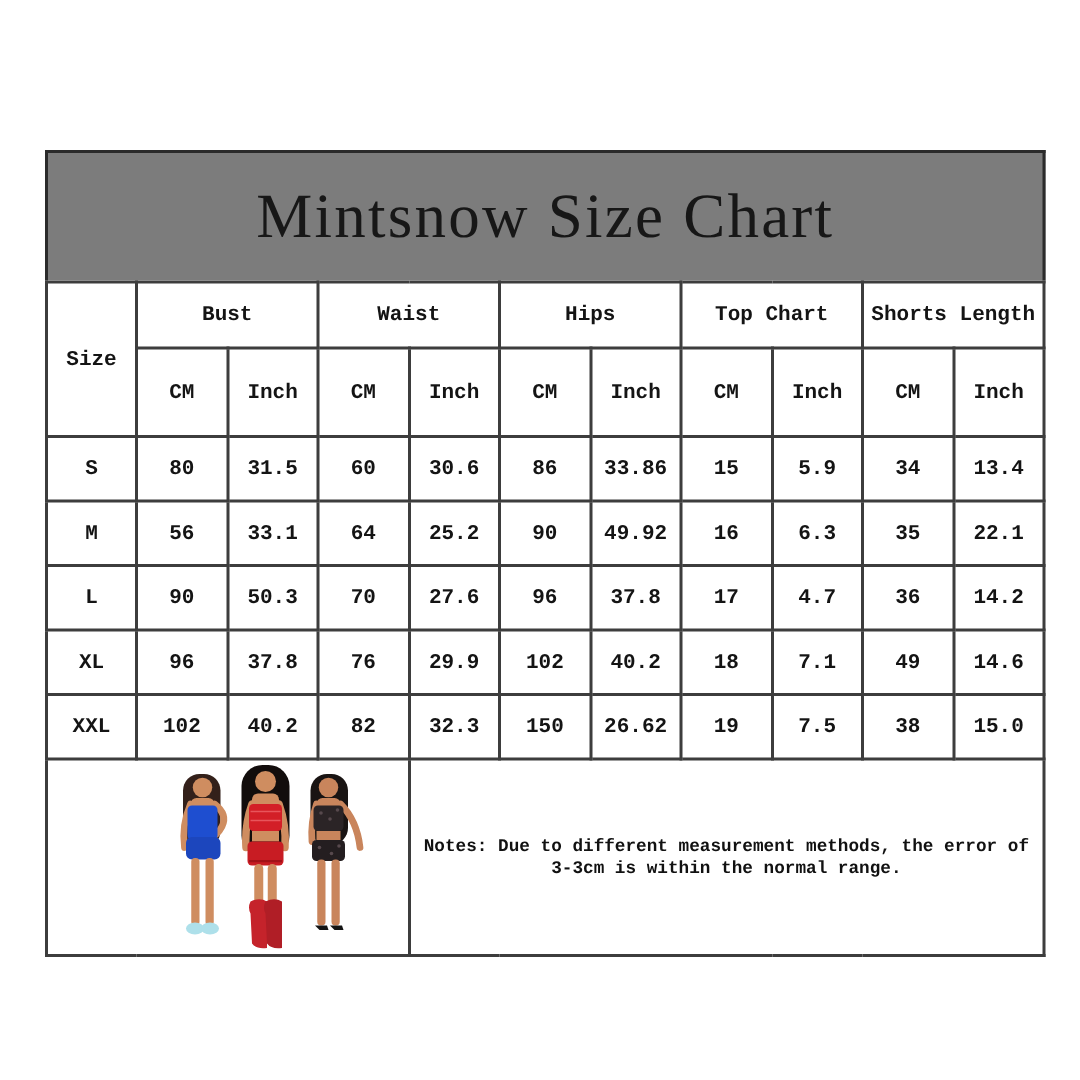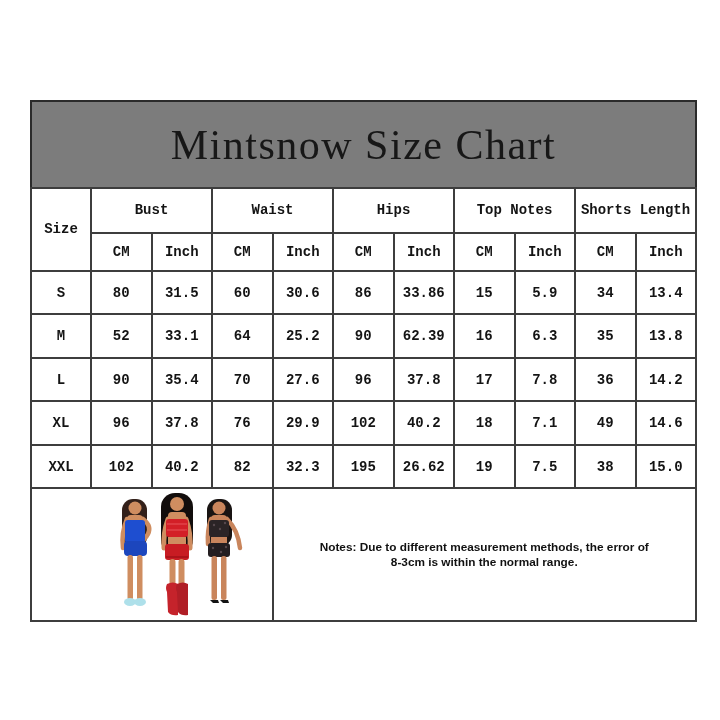--- a/index.html
+++ b/index.html
@@ -30,30 +30,30 @@
     border: 2px solid #2b2b2b;
   }
   table.size-table th, table.size-table td {
     border: 2px solid #3d3d3d;
     text-align: center; vertical-align: middle;
     font-family: "Liberation Mono", monospace;
     font-weight: bold; font-size: 14px; color: #141414;
     padding: 0; overflow: hidden; white-space: nowrap;
   }
   tr.row-group  { height: 44px; }
-  tr.row-units  { height: 38px; }
+  tr.row-units  { height: 59px; }
   tr.row-data   { height: 43px; }
   tr.row-footer { height: 131px; }
 
   td.models-cell { vertical-align: middle; text-align: center; }
   .models-wrap { display: flex; justify-content: center; padding-left: 52px; }
 
   td.notes-cell { vertical-align: middle; }
   .notes-line {
-    font-family: Liberation Sans, sans-serif;
+    font-family: Liberation Mono, monospace;
     font-weight: bold; font-size: 11.8px; line-height: 15px;
     color: #111111; white-space: nowrap;
   }
 </style>
 </head>
 <body>
 
 <div class="page">
 
   <div class="banner">
@@ -73,21 +73,21 @@
         <col>
         <col>
         <col>
     </colgroup>
     <tbody>
       <tr class="row-group">
         <th rowspan="2">Size</th>
         <th colspan="2">Bust</th>
         <th colspan="2">Waist</th>
         <th colspan="2">Hips</th>
-        <th colspan="2">Top Notes</th>
+        <th colspan="2">Top Chart</th>
         <th colspan="2">Shorts Length</th>
       </tr>
       <tr class="row-units">
         <th>CM</th>
         <th>Inch</th>
         <th>CM</th>
         <th>Inch</th>
         <th>CM</th>
         <th>Inch</th>
         <th>CM</th>
@@ -104,41 +104,41 @@
         <td>30.6</td>
         <td>86</td>
         <td>33.86</td>
         <td>15</td>
         <td>5.9</td>
         <td>34</td>
         <td>13.4</td>
       </tr>
       <tr class="row-data">
         <td>M</td>
-        <td>52</td>
+        <td>56</td>
         <td>33.1</td>
         <td>64</td>
         <td>25.2</td>
         <td>90</td>
-        <td>62.39</td>
+        <td>49.92</td>
         <td>16</td>
         <td>6.3</td>
         <td>35</td>
-        <td>13.8</td>
+        <td>22.1</td>
       </tr>
       <tr class="row-data">
         <td>L</td>
         <td>90</td>
-        <td>35.4</td>
+        <td>50.3</td>
         <td>70</td>
         <td>27.6</td>
         <td>96</td>
         <td>37.8</td>
         <td>17</td>
-        <td>7.8</td>
+        <td>4.7</td>
         <td>36</td>
         <td>14.2</td>
       </tr>
       <tr class="row-data">
         <td>XL</td>
         <td>96</td>
         <td>37.8</td>
         <td>76</td>
         <td>29.9</td>
         <td>102</td>
@@ -147,21 +147,21 @@
         <td>7.1</td>
         <td>49</td>
         <td>14.6</td>
       </tr>
       <tr class="row-data">
         <td>XXL</td>
         <td>102</td>
         <td>40.2</td>
         <td>82</td>
         <td>32.3</td>
-        <td>195</td>
+        <td>150</td>
         <td>26.62</td>
         <td>19</td>
         <td>7.5</td>
         <td>38</td>
         <td>15.0</td>
       </tr>
 
       <tr class="row-footer">
         <td colspan="4" class="models-cell">
           <div class="models-wrap" title="Three models wearing two-piece lace short sets in blue, red and black">
@@ -218,19 +218,19 @@
                 <rect x="72.5" y="67" width="6" height="27" rx="3" fill="#cf8d60"></rect>
                 <rect x="81.5" y="67" width="6" height="27" rx="3" fill="#cf8d60"></rect>
                 <path d="M70,92 q-2,4 0,8 l1,20 q3,4 10,3 l0,-31 q-5,-3 -11,0 z" fill="#c5232b"></path>
                 <path d="M80,92 q-2,4 0,8 l1,20 q3,4 10,3 l0,-31 q-5,-3 -11,0 z" fill="#b01e26"></path>
               </g>
             </svg>
           </div>
         </td>
         <td colspan="7" class="notes-cell">
           <div class="notes-line">Notes: Due to different measurement methods, the error of</div>
-          <div class="notes-line">8-3cm is within the normal range.</div>
+          <div class="notes-line">3-3cm is within the normal range.</div>
         </td>
       </tr>
     </tbody>
   </table>
 
 </div>
 
 </body></html>

